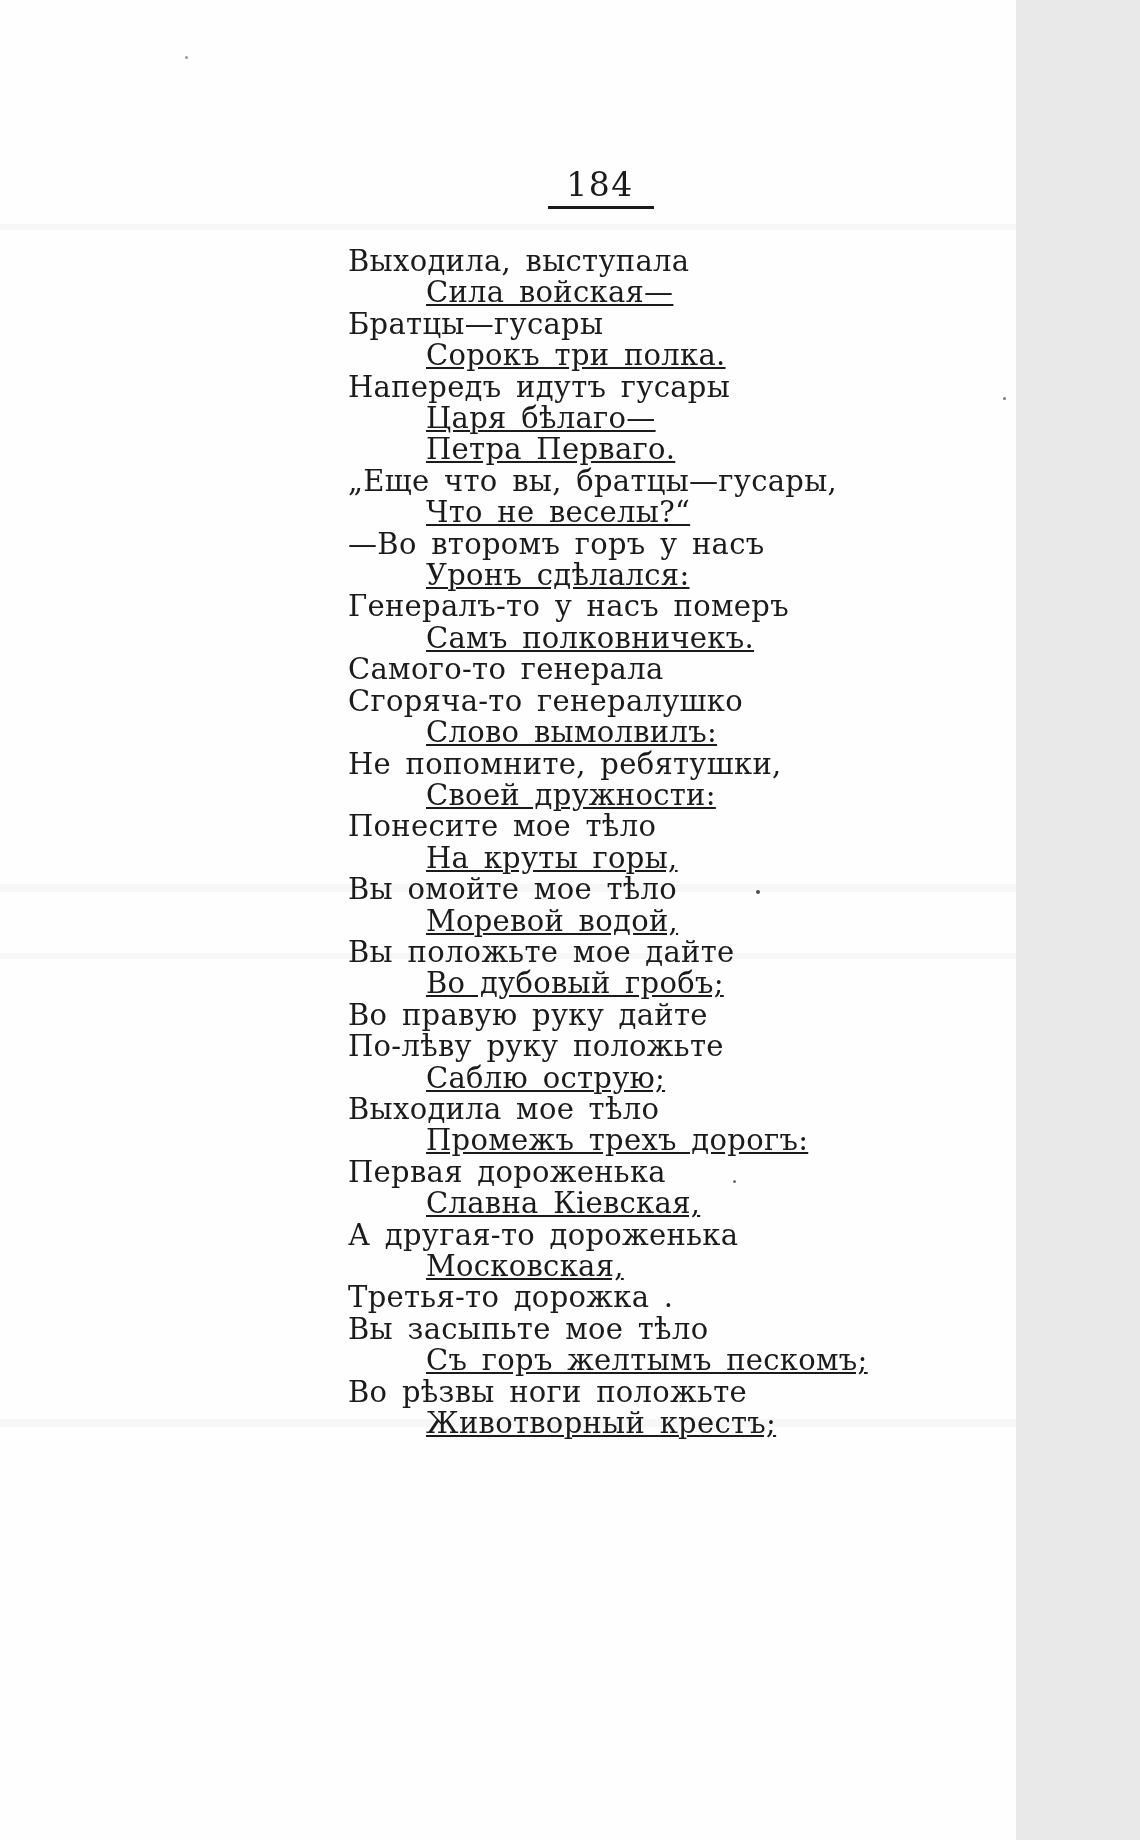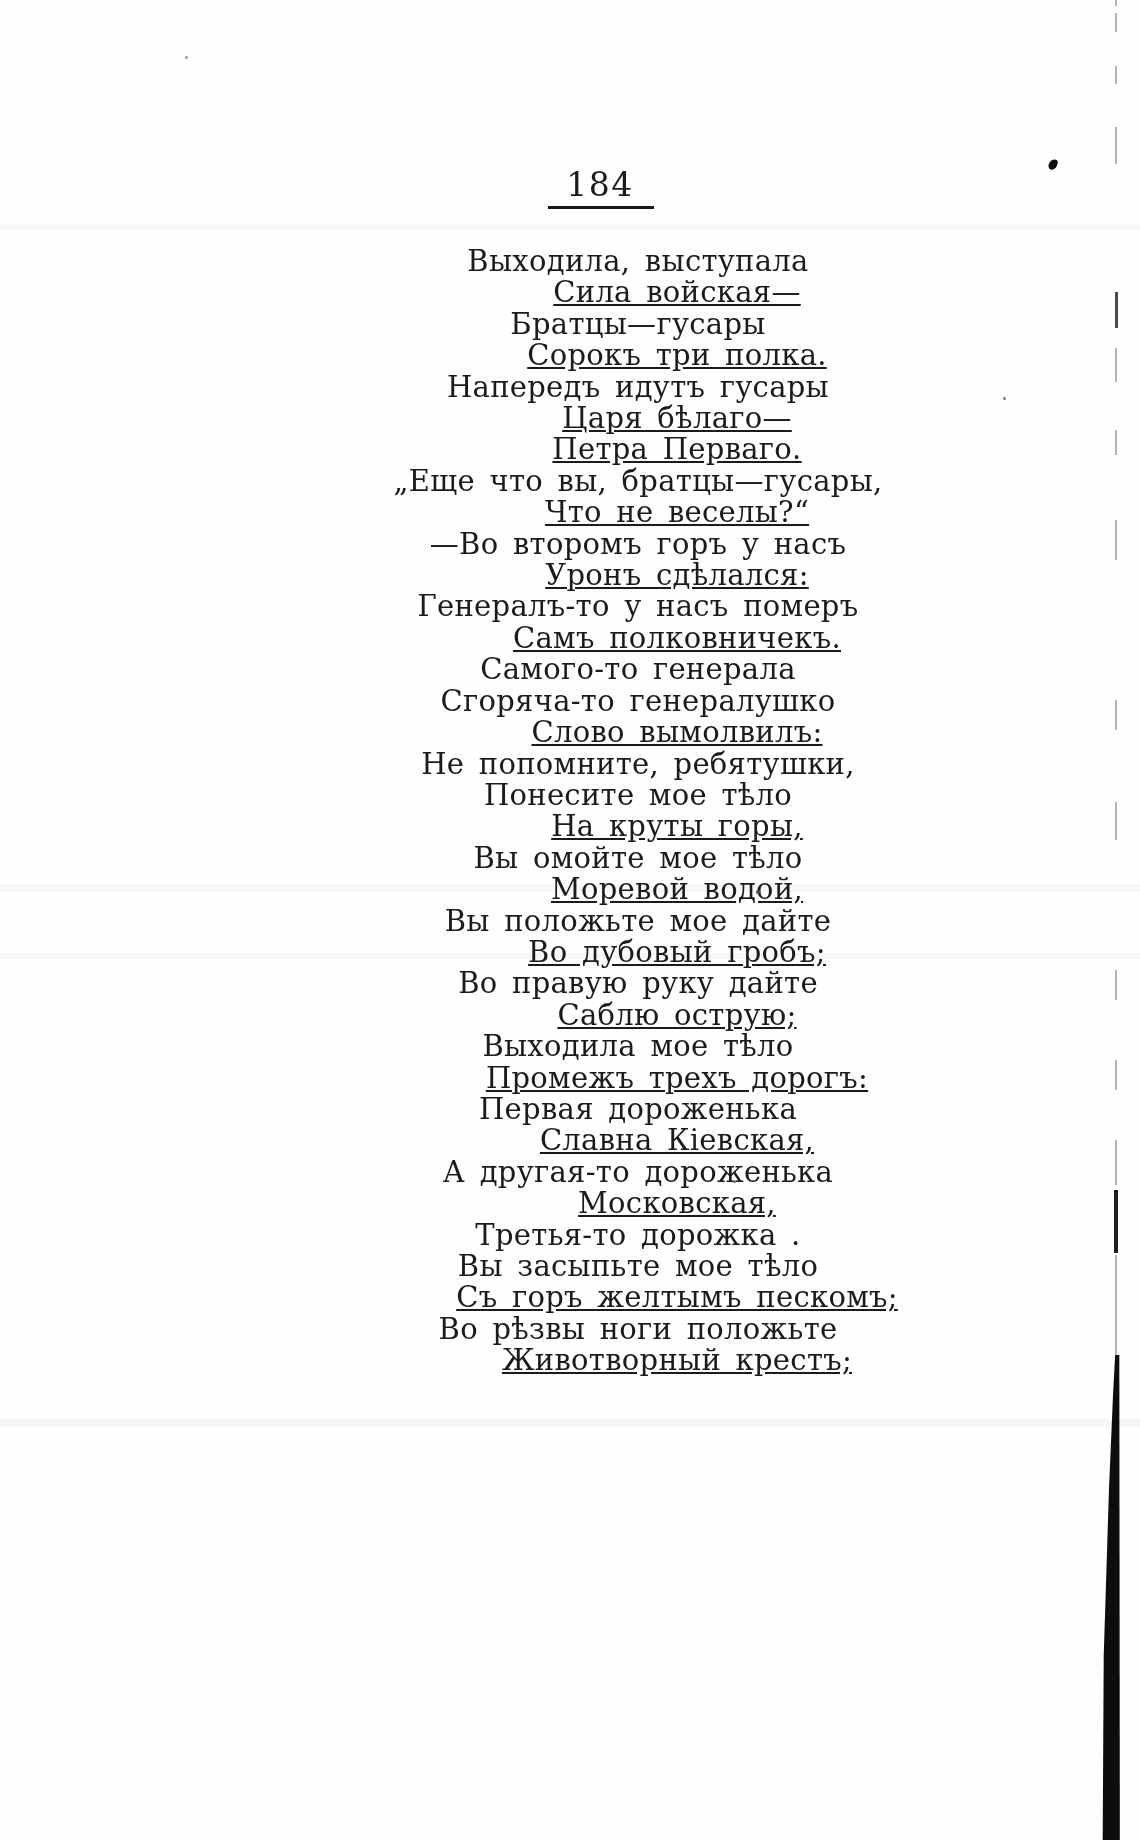--- a/index.html
+++ b/index.html
@@ -1,18 +1,18 @@
 <!DOCTYPE html>
 <html style="--ink: #1b1b1b; --paper: #fefefe;"><head>
 <meta charset="utf-8">
 <style>
   html, body { margin: 0; padding: 0; background: #e9e9e9; }
   .page {
     position: relative;
-    width: 1140px;
+    width: 1016px;
     height: 1840px;
     background: var(--paper, #fefefe);
     overflow: hidden;
     font-family: "DejaVu Serif", "Liberation Serif", serif;
     color: var(--ink, #1b1b1b);
   }
   
   .page-number {
     position: absolute;
     top: 165px;
@@ -27,23 +27,22 @@
     top: 206px;
     left: 548px;
     width: 106px;
     height: 3px;
     background: #1a1a1a;
   }
   
   .poem {
     position: absolute;
     top: 246px;
-    left: 358px;
+    left: 348px;
     width: 560px;
-    text-align: center;
   }
   .poem .line {
     font-size: 29px;
     line-height: 31.4px;
     letter-spacing: 0.3px;
     word-spacing: 5px;
     white-space: pre;
     color: var(--ink, #1b1b1b);
   }
   .poem .line.indent { padding-left: 78px; text-decoration: underline; }
@@ -118,27 +117,29 @@
       <div class="line">„Еще что вы, братцы—гусары,</div>
       <div class="line indent">Что не веселы?“</div>
       <div class="line">—Во второмъ горъ у насъ</div>
       <div class="line indent">Уронъ сдѣлался:</div>
       <div class="line">Генералъ-то у насъ померъ</div>
       <div class="line indent">Самъ полковничекъ.</div>
       <div class="line">Самого-то генерала</div>
       <div class="line">Сгоряча-то генералушко</div>
       <div class="line indent">Слово вымолвилъ:</div>
       <div class="line">Не попомните, ребятушки,</div>
+      <div class="line indent">Своей дружности:</div>
       <div class="line">Понесите мое тѣло</div>
       <div class="line indent">На круты горы,</div>
       <div class="line">Вы омойте мое тѣло</div>
       <div class="line indent">Моревой водой,</div>
       <div class="line">Вы положьте мое дайте</div>
       <div class="line indent">Во дубовый гробъ;</div>
       <div class="line">Во правую руку дайте</div>
+      <div class="line">По-лѣву руку положьте</div>
       <div class="line indent">Саблю острую;</div>
       <div class="line">Выходила мое тѣло</div>
       <div class="line indent">Промежъ трехъ дорогъ:</div>
       <div class="line">Первая дороженька</div>
       <div class="line indent">Славна Кіевская,</div>
       <div class="line">А другая-то дороженька</div>
       <div class="line indent">Московская,</div>
       <div class="line">Третья-то дорожка .</div>
       <div class="line">Вы засыпьте мое тѣло</div>
       <div class="line indent">Съ горъ желтымъ пескомъ;</div>

